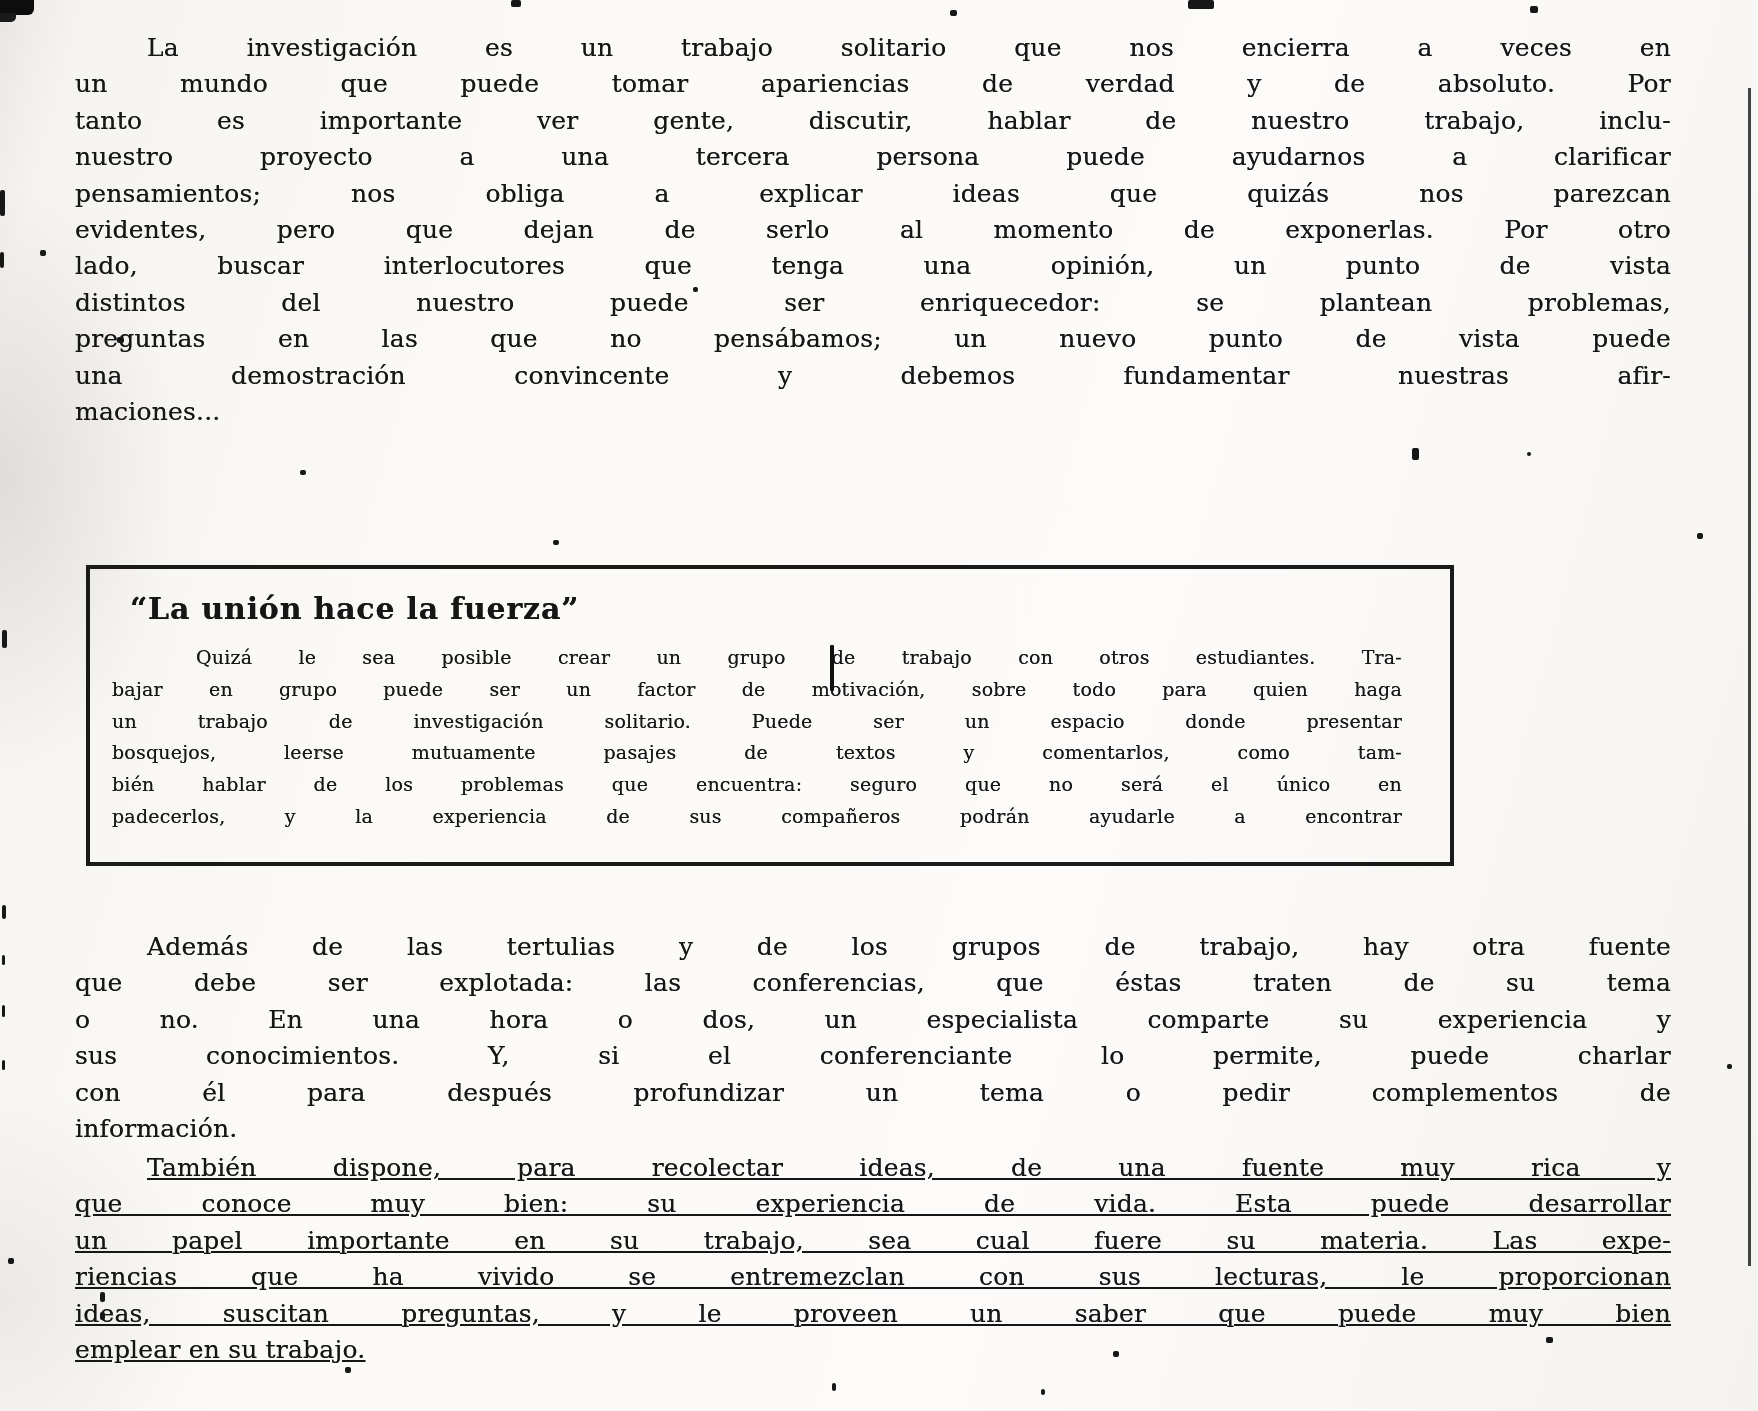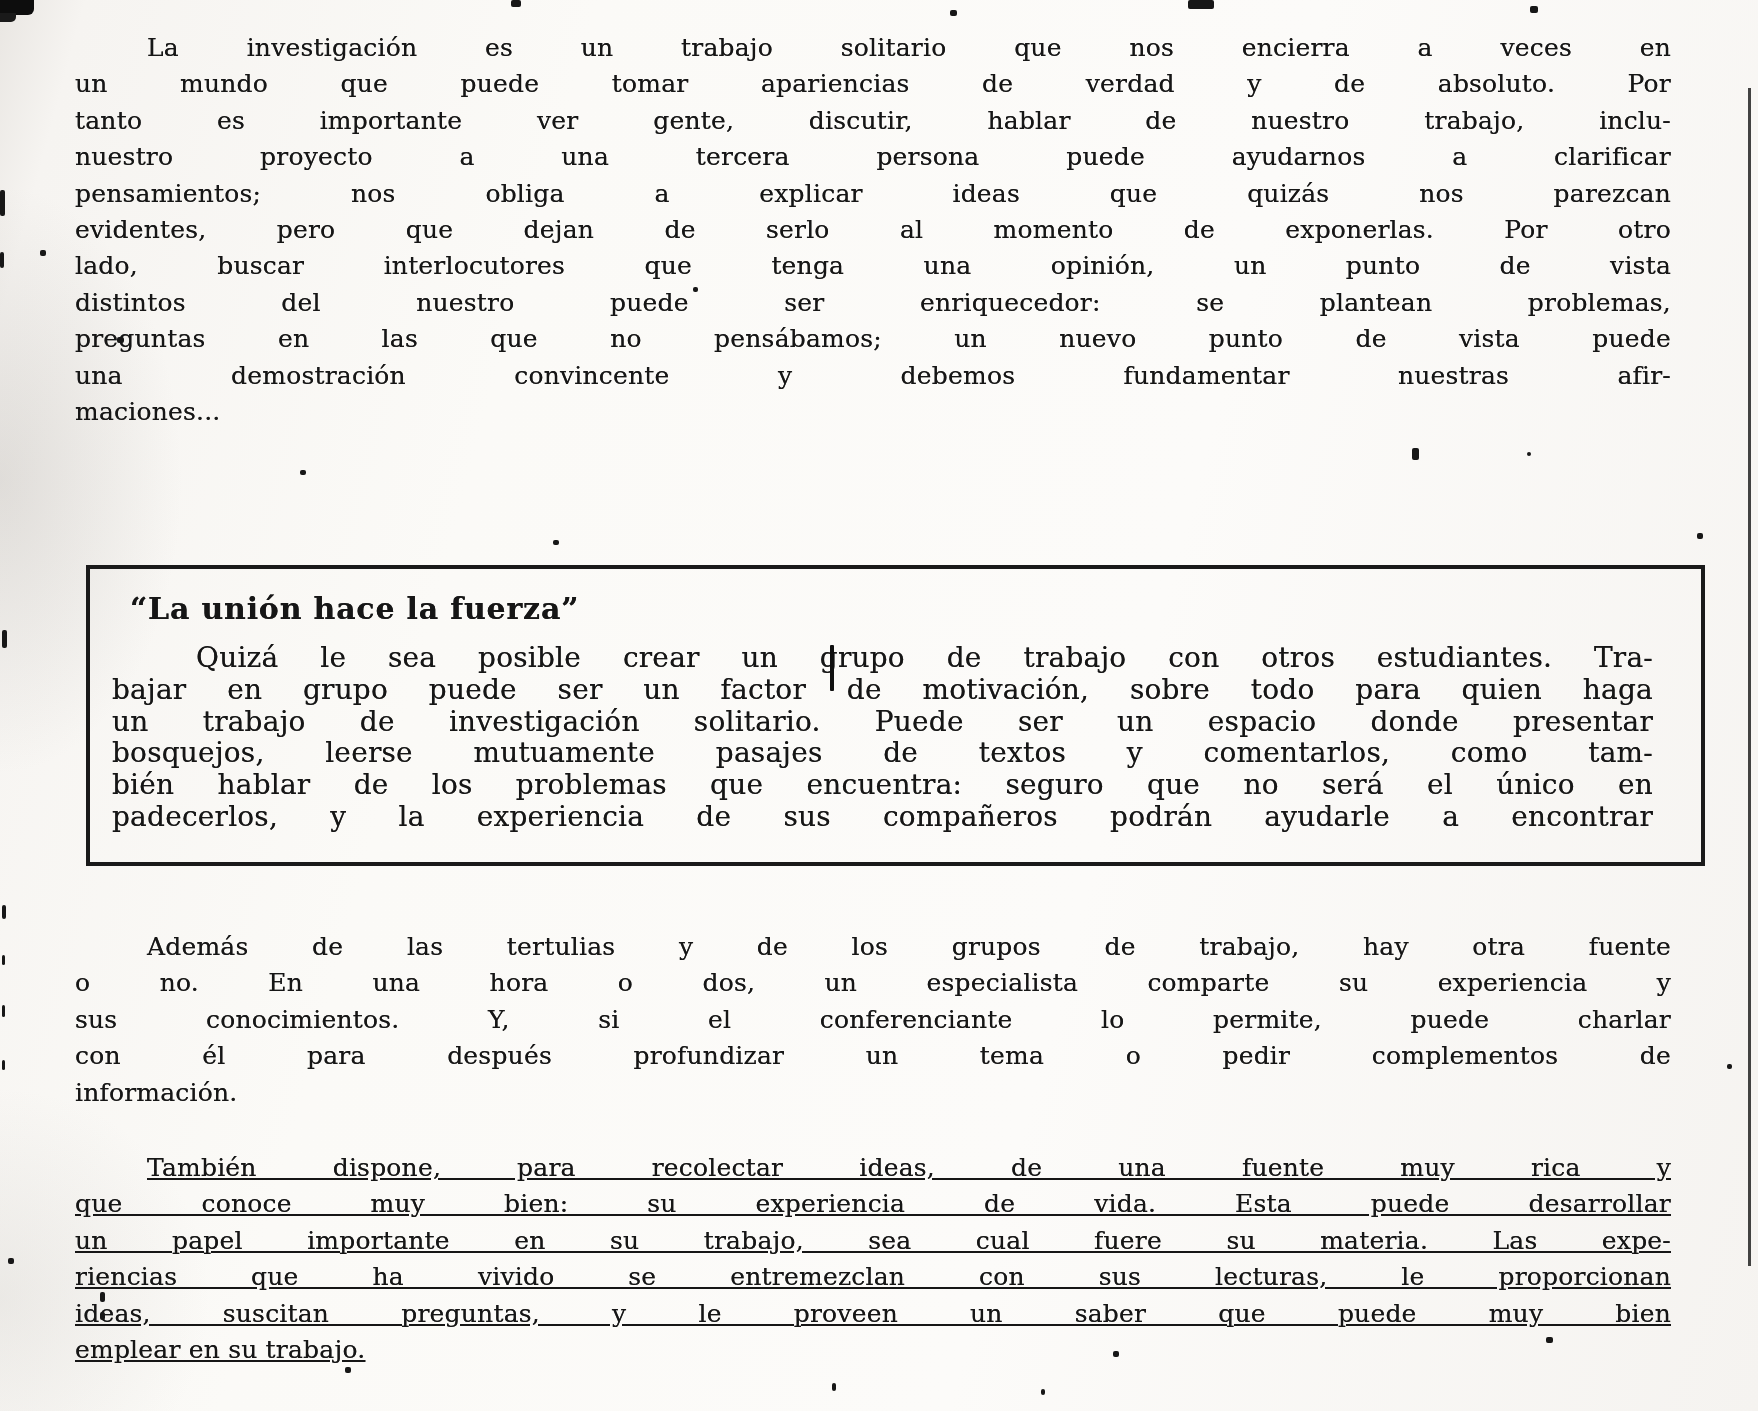--- a/index.html
+++ b/index.html
@@ -26,35 +26,35 @@
   }
   .p1{top:30px;}
   .p2{top:929px;}
   .p3{top:1150px;text-decoration:underline;}
   .line{text-align:justify;text-align-last:justify;white-space:normal;}
   .line.last{text-align-last:left;}
   .para .line.first{text-indent:72px;}
   .callout{
     position:absolute;
     left:86px;top:565px;
-    width:1619px;height:301px;
+    width:1368px;height:301px;
     border:4px solid #1a1a1a;
     box-sizing:border-box;
     background:transparent;
   }
   .callout-title{
     margin:22px 0 12px 40px;
     font-size:30px;
     font-weight:bold;
     letter-spacing:0.8px;
     text-shadow:0 0 0.6px rgba(22,22,22,0.8);
   }
   .callout-body{
     margin:16px 48px 0 22px;
-    font-size:28px;
+    font-size:19px;
     line-height:31.8px;
     letter-spacing:0.2px;
     text-shadow:0 0 0.5px rgba(22,22,22,0.7);
   }
   .callout-body .line.first{text-indent:84px;}
   .speck{
     position:absolute;display:block;
     background:#171717;border-radius:2px;
   }
   .edge-line-right{
@@ -100,20 +100,21 @@
         <div class="line">bajar en grupo puede ser un factor de motivación, sobre todo para quien haga</div>
         <div class="line">un trabajo de investigación solitario. Puede ser un espacio donde presentar</div>
         <div class="line">bosquejos, leerse mutuamente pasajes de textos y comentarlos, como tam-</div>
         <div class="line">bién hablar de los problemas que encuentra: seguro que no será el único en</div>
         <div class="line">padecerlos, y la experiencia de sus compañeros podrán ayudarle a encontrar</div>
       </div>
   </div>
 
   <div class="para p2">
       <div class="line first">Además de las tertulias y de los grupos de trabajo, hay otra fuente</div>
+      <div class="line">que debe ser explotada: las conferencias, que éstas traten de su tema</div>
       <div class="line">o no. En una hora o dos, un especialista comparte su experiencia y</div>
       <div class="line">sus conocimientos. Y, si el conferenciante lo permite, puede charlar</div>
       <div class="line">con él para después profundizar un tema o pedir complementos de</div>
       <div class="line last">información.</div>
     </div>
 
   <div class="para p3">
       <div class="line first">También dispone, para recolectar ideas, de una fuente muy rica y</div>
       <div class="line">que conoce muy bien: su experiencia de vida. Esta puede desarrollar</div>
       <div class="line">un papel importante en su trabajo, sea cual fuere su materia. Las expe-</div>

